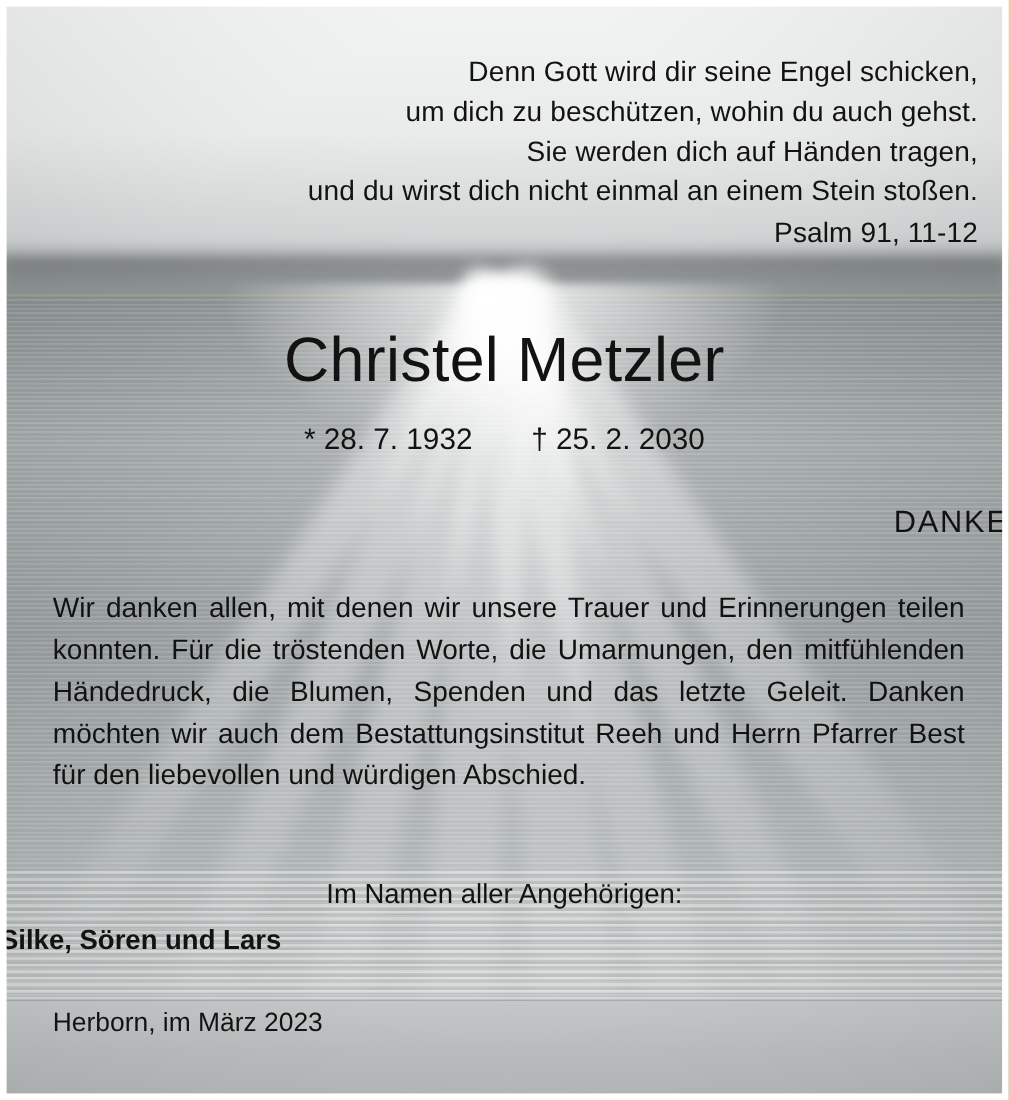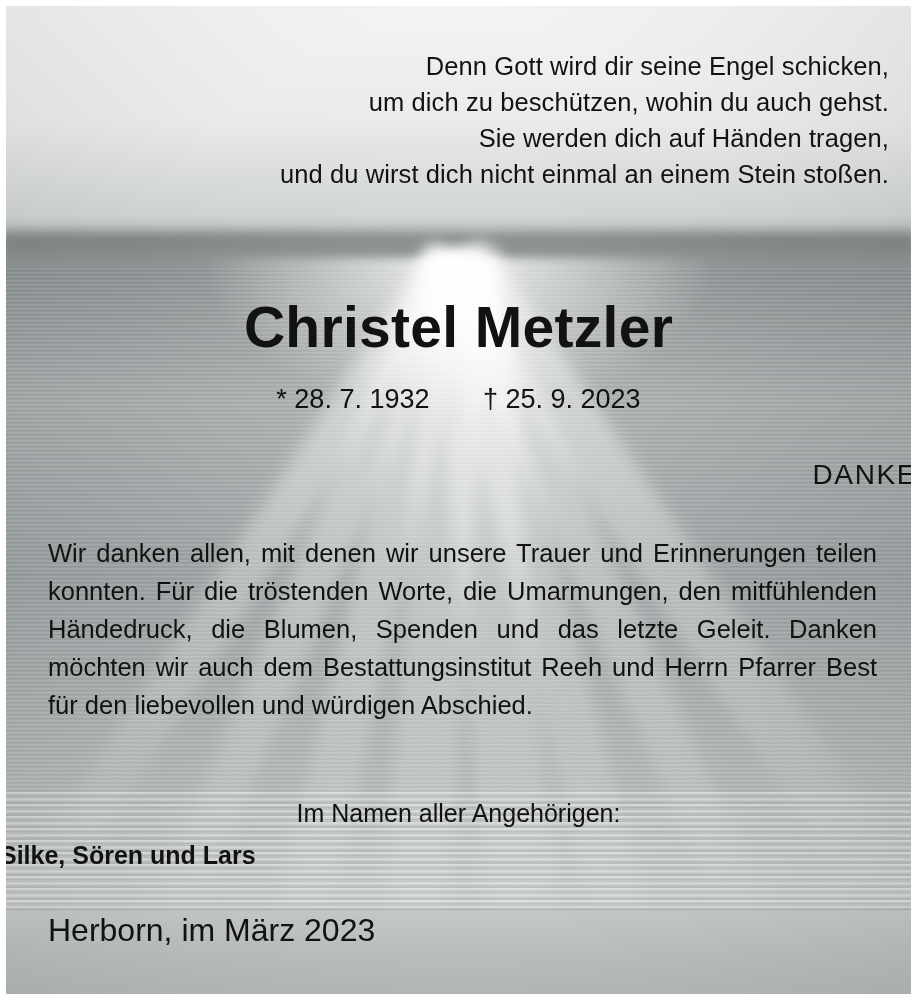--- a/index.html
+++ b/index.html
@@ -130,21 +130,21 @@
   .verse-line { display: block; white-space: nowrap; }
   .verse-ref { display: block; white-space: nowrap; margin-top: 2px; }
 
   .name {
     position: absolute;
     top: 295px;
     left: 0; right: 0;
     text-align: center;
     font-size: 57px;
     line-height: 64px;
-    font-weight: 700;
+    font-weight: 400;
     letter-spacing: 0.3px;
   }
   .dates {
     position: absolute;
     top: 382px;
     left: 0; right: 0;
     text-align: center;
     font-size: 27px;
     line-height: 34px;
   }
@@ -181,21 +181,21 @@
     left: 0; right: 0;
     text-align: left;
     font-size: 25px;
     line-height: 34px;
     font-weight: bold;
   }
   .place-date {
     position: absolute;
     top: 914px;
     left: 48px;
-    font-size: 32px;
+    font-size: 24px;
     line-height: 32px;
   }
 </style>
 </head>
 <body>
 
 <div class="page">
 
   <div class="bg">
     <div class="bg-sky"></div>
@@ -217,27 +217,28 @@
     <div class="vignette"></div>
   </div>
 
   <div class="content">
 
     <div class="verse">
       <span class="verse-line">Denn Gott wird dir seine Engel schicken,</span>
       <span class="verse-line">um dich zu beschützen, wohin du auch gehst.</span>
       <span class="verse-line">Sie werden dich auf Händen tragen,</span>
       <span class="verse-line">und du wirst dich nicht einmal an einem Stein stoßen.</span>
+      <span class="verse-ref">Psalm 91, 11-12</span>
     </div>
 
     <div class="name">Christel Metzler</div>
 
     <div class="dates">
       <span class="birth">* 28. 7. 1932</span>
-      <span class="death">† 25. 9. 2023</span>
+      <span class="death">† 25. 2. 2030</span>
     </div>
 
     <div class="danke">DANKE</div>
 
     <div class="body-text">Wir danken allen, mit denen wir unsere Trauer und Erinnerungen teilen konnten. Für die tröstenden Worte, die Umarmungen, den mitfühlenden Händedruck, die Blumen, Spenden und das letzte Geleit. Danken möchten wir auch dem Bestattungsinstitut Reeh und Herrn Pfarrer Best für den liebevollen und würdigen Abschied.</div>
 
     <div class="signature-intro">Im Namen aller Angehörigen:</div>
     <div class="signature-names">Silke, Sören und Lars</div>
 
     <div class="place-date">Herborn, im März 2023</div>

